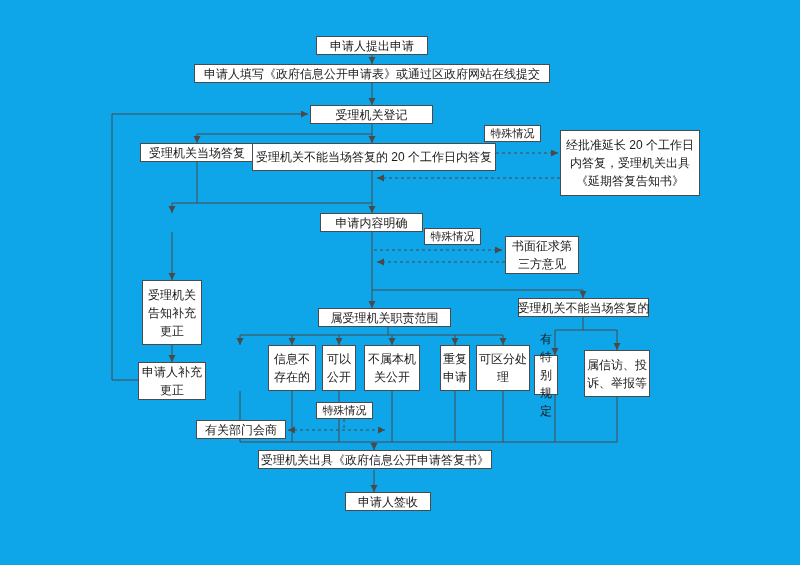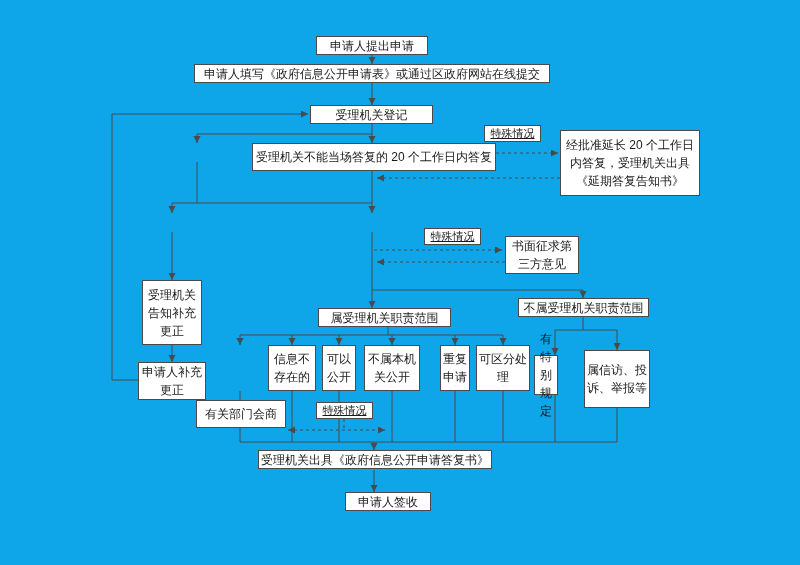--- a/index.html
+++ b/index.html
@@ -9,21 +9,21 @@
   }
   svg.connectors{position:absolute;left:0;top:0;z-index:0;}
   .node{
     position:absolute;box-sizing:border-box;z-index:1;
     border:1px solid #4a4a4a;background:#ffffff;color:#1a1a1a;
     font-size:12px;line-height:1.5;
     display:flex;align-items:center;justify-content:center;
     text-align:center;padding:0 2px;
   }
   .node.nw{white-space:nowrap;}
-  .node.sm{font-size:11px;line-height:1.2;text-decoration:underline;}
+  .node.sm{font-size:11px;line-height:1.2;}
 </style>
 </head>
 <body>
 
 <div class="stage">
 
   <svg class="connectors" width="800" height="565" viewBox="0 0 800 565">
     <defs>
       <marker id="arr" orient="auto" markerUnits="userSpaceOnUse" markerWidth="8" markerHeight="8" refX="7" refY="3.5">
         <path d="M0,0 L7,3.5 L0,7 Z" fill="#4a4a4a"></path>
@@ -81,55 +81,57 @@
   </svg>
 
   <div class="node nw" style="left:316px;top:36px;width:112px;height:19px">申请人提出申请</div>
 
   <div class="node nw" style="left:194px;top:64px;width:356px;height:19px">申请人填写《政府信息公开申请表》或通过区政府网站在线提交</div>
 
   <div class="node nw" style="left:310px;top:105px;width:123px;height:19px">受理机关登记</div>
 
   <div class="node nw sm" style="left:484px;top:125px;width:57px;height:17px">特殊情况</div>
 
+  <div class="node nw" style="left:140px;top:143px;width:114px;height:19px">受理机关当场答复</div>
 
   <div class="node nw" style="left:252px;top:143px;width:244px;height:28px">受理机关不能当场答复的 20 个工作日内答复</div>
 
   <div class="node" style="left:560px;top:130px;width:140px;height:66px">经批准延长 20 个工作日内答复，受理机关出具《延期答复告知书》</div>
 
 
+  <div class="node nw" style="left:320px;top:213px;width:103px;height:19px">申请内容明确</div>
 
   <div class="node nw sm" style="left:424px;top:228px;width:57px;height:17px">特殊情况</div>
 
   <div class="node" style="left:505px;top:236px;width:74px;height:38px">书面征求第三方意见</div>
 
   <div class="node" style="left:142px;top:280px;width:60px;height:65px">受理机关告知补充更正</div>
 
   <div class="node nw" style="left:318px;top:308px;width:133px;height:19px">属受理机关职责范围</div>
 
-  <div class="node nw" style="left:518px;top:298px;width:131px;height:19px">不属受理机关职责范围</div>
+  <div class="node nw" style="left:518px;top:298px;width:131px;height:19px">受理机关不能当场答复的</div>
 
   <div class="node" style="left:138px;top:362px;width:68px;height:38px">申请人补充更正</div>
 
 
   <div class="node" style="left:268px;top:345px;width:48px;height:46px">信息不存在的</div>
 
   <div class="node" style="left:322px;top:345px;width:34px;height:46px">可以公开</div>
 
   <div class="node" style="left:364px;top:345px;width:56px;height:46px">不属本机关公开</div>
 
   <div class="node" style="left:440px;top:345px;width:30px;height:46px">重复申请</div>
 
   <div class="node" style="left:476px;top:345px;width:54px;height:46px">可区分处理</div>
 
   <div class="node" style="left:534px;top:355px;width:24px;height:40px">有特别规定</div>
 
-  <div class="node" style="left:584px;top:350px;width:66px;height:58px">属信访、投诉、举报等</div>
+  <div class="node" style="left:584px;top:350px;width:66px;height:47px">属信访、投诉、举报等</div>
 
   <div class="node nw sm" style="left:316px;top:402px;width:57px;height:17px">特殊情况</div>
 
-  <div class="node nw" style="left:196px;top:400px;width:90px;height:28px">有关部门会商</div>
+  <div class="node nw" style="left:196px;top:420px;width:90px;height:19px">有关部门会商</div>
 
   <div class="node nw" style="left:258px;top:450px;width:234px;height:19px">受理机关出具《政府信息公开申请答复书》</div>
 
   <div class="node nw" style="left:345px;top:492px;width:86px;height:19px">申请人签收</div>
 
 </div>
 
 </body></html>

